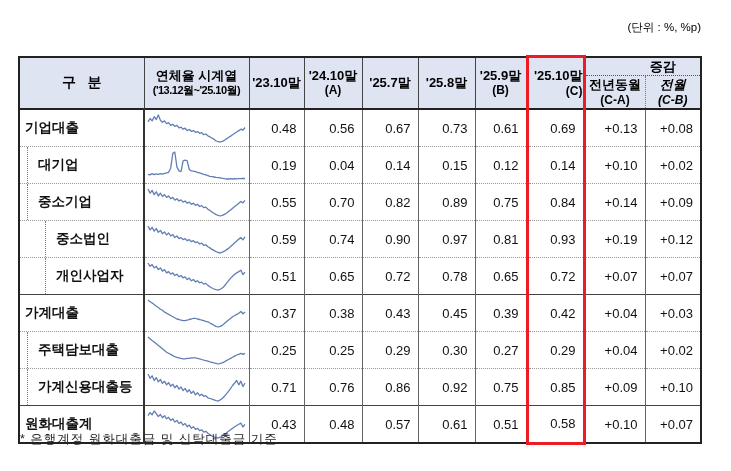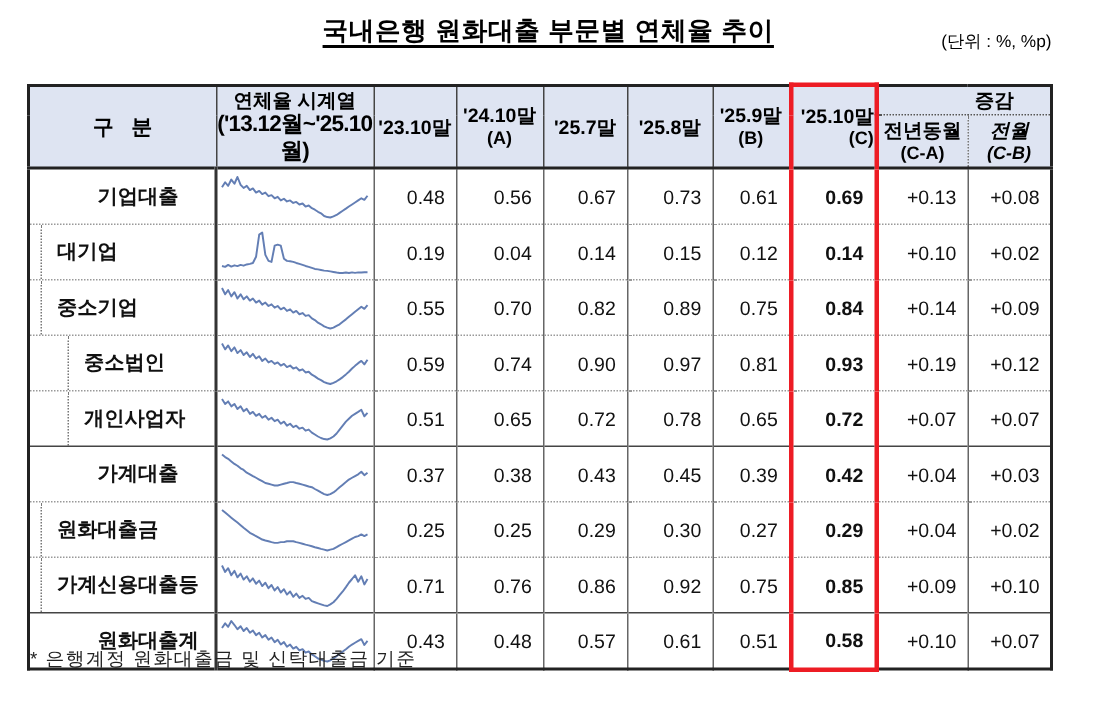--- a/index.html
+++ b/index.html
@@ -30,55 +30,54 @@
     background:#dee4f2; color:#000; font-weight:bold;
     font-size:13px; text-align:center; vertical-align:middle;
     border-left:1px solid #444; padding:1px 0; line-height:1.2;
   }
   thead tr.h1 { height:18px; }
   thead tr.h2 { height:28px; }
   thead { border-bottom:2px solid #222; }
   th .l2 { font-size:12px; }
   th .l2:empty { display:none; }
   th.ts .l1 { font-size:13px; }
-  th.ts .l2 { font-size:15px; letter-spacing:-0.5px; }
+  th.ts .l2 { font-size:11px; letter-spacing:-0.5px; }
   th.cat { white-space:pre; font-size:14px; border-left:none; }
   th.chg { border-bottom:1px dotted #555;padding-left:40px; }
   th.dotl { border-left:1px dotted #777;font-style:italic; }
 
   tbody td {
     border-left:1px solid #666; font-size:13px; color:#111;
     vertical-align:middle; height:36px; padding:0;
   }
   tbody tr.major td { border-top:1px solid #444; }
   tbody tr.sub td { border-top:1px dotted #999; }
   td.label { border-left:none; font-weight:bold; font-size:13.5px; }
-  td.label > div { display:flex; align-items:center; height:36px; padding-left:5px; white-space:nowrap;margin-left:40px; }
+  td.label > div { display:flex; align-items:center; height:36px; padding-left:5px; white-space:nowrap; }
   td.label > div.ind1 { margin-left:7px; border-left:1px dotted #777; padding-left:10px; }
   td.label > div.ind2 { margin-left:25px; border-left:1px dotted #777; padding-left:10px;text-align:right; }
   td.spark { border-left:2px solid #333; text-align:left; }
   td.spark svg { display:block; margin:1px 0 0 1px; }
   td.val { text-align:right; padding-right:7px; }
-  td.cur { font-weight:bold;margin-top:16px; }
+  td.cur { font-weight:normal;margin-top:16px; }
 
   .redL { border-left:3px solid #ed1c24 !important; }
   .redR { border-right:3px solid #ed1c24 !important; }
   .redT { border-top:3px solid #ed1c24 !important;text-align:right; }
   .redB { border-bottom:3px solid #ed1c24 !important; }
 
   .footnote {
     position:absolute; left:20px; top:431px;
     font-size:12.5px; color:#222; letter-spacing:1px; white-space:pre;
   }
 </style>
 </head>
 <body>
 
 <div class="page">
-  <div class="title">국내은행 원화대출 부문별 연체율 추이</div>
   <div class="unit">(단위 : %, %p)</div>
 
   <table>
     <colgroup>
       <col style="width:125px">
         <col style="width:105px">
       <col style="width:55px">
         <col style="width:58px">
         <col style="width:56px">
       <col style="width:57px">
@@ -232,21 +231,21 @@
           <td class="val">0.38</td>
           <td class="val">0.43</td>
           <td class="val">0.45</td>
           <td class="val">0.39</td>
           <td class="val cur redL redR">0.42</td>
           <td class="val">+0.04</td>
           <td class="val">+0.03</td>
         </tr>
         <tr class="sub">
           <td class="label">
-            <div class="ind1">원화대출금</div>
+            <div class="ind1">주택담보대출</div>
           </td>
           <td class="spark">
             <svg width="101" height="34" viewBox="0 0 101 34">
               <polyline points="2.0,3.0 4.1,4.7 6.1,6.4 8.2,8.1 10.3,9.8 12.3,11.4 14.4,13.1 16.4,14.8 18.5,16.5 20.6,18.2 22.6,19.3 24.7,20.4 26.8,21.6 28.8,22.7 30.9,23.3 33.0,23.8 35.0,24.4 37.1,24.9 39.1,24.9 41.2,24.4 43.3,24.4 45.3,23.8 47.4,23.8 49.5,23.8 51.5,24.4 53.6,24.9 55.7,25.5 57.7,26.1 59.8,26.6 61.9,27.2 63.9,27.8 66.0,28.3 68.0,28.9 70.1,29.4 72.2,30.0 74.2,29.4 76.3,28.9 78.4,27.8 80.4,26.6 82.5,25.5 84.6,24.4 86.6,23.3 88.7,22.1 90.7,21.0 92.8,20.4 94.9,19.3 96.9,20.4 99.0,19.3" fill="none" stroke="#637eb4" stroke-width="1.3" stroke-linejoin="round"></polyline>
             </svg>
           </td>
           <td class="val">0.25</td>
           <td class="val">0.25</td>
           <td class="val">0.29</td>
           <td class="val">0.30</td>

